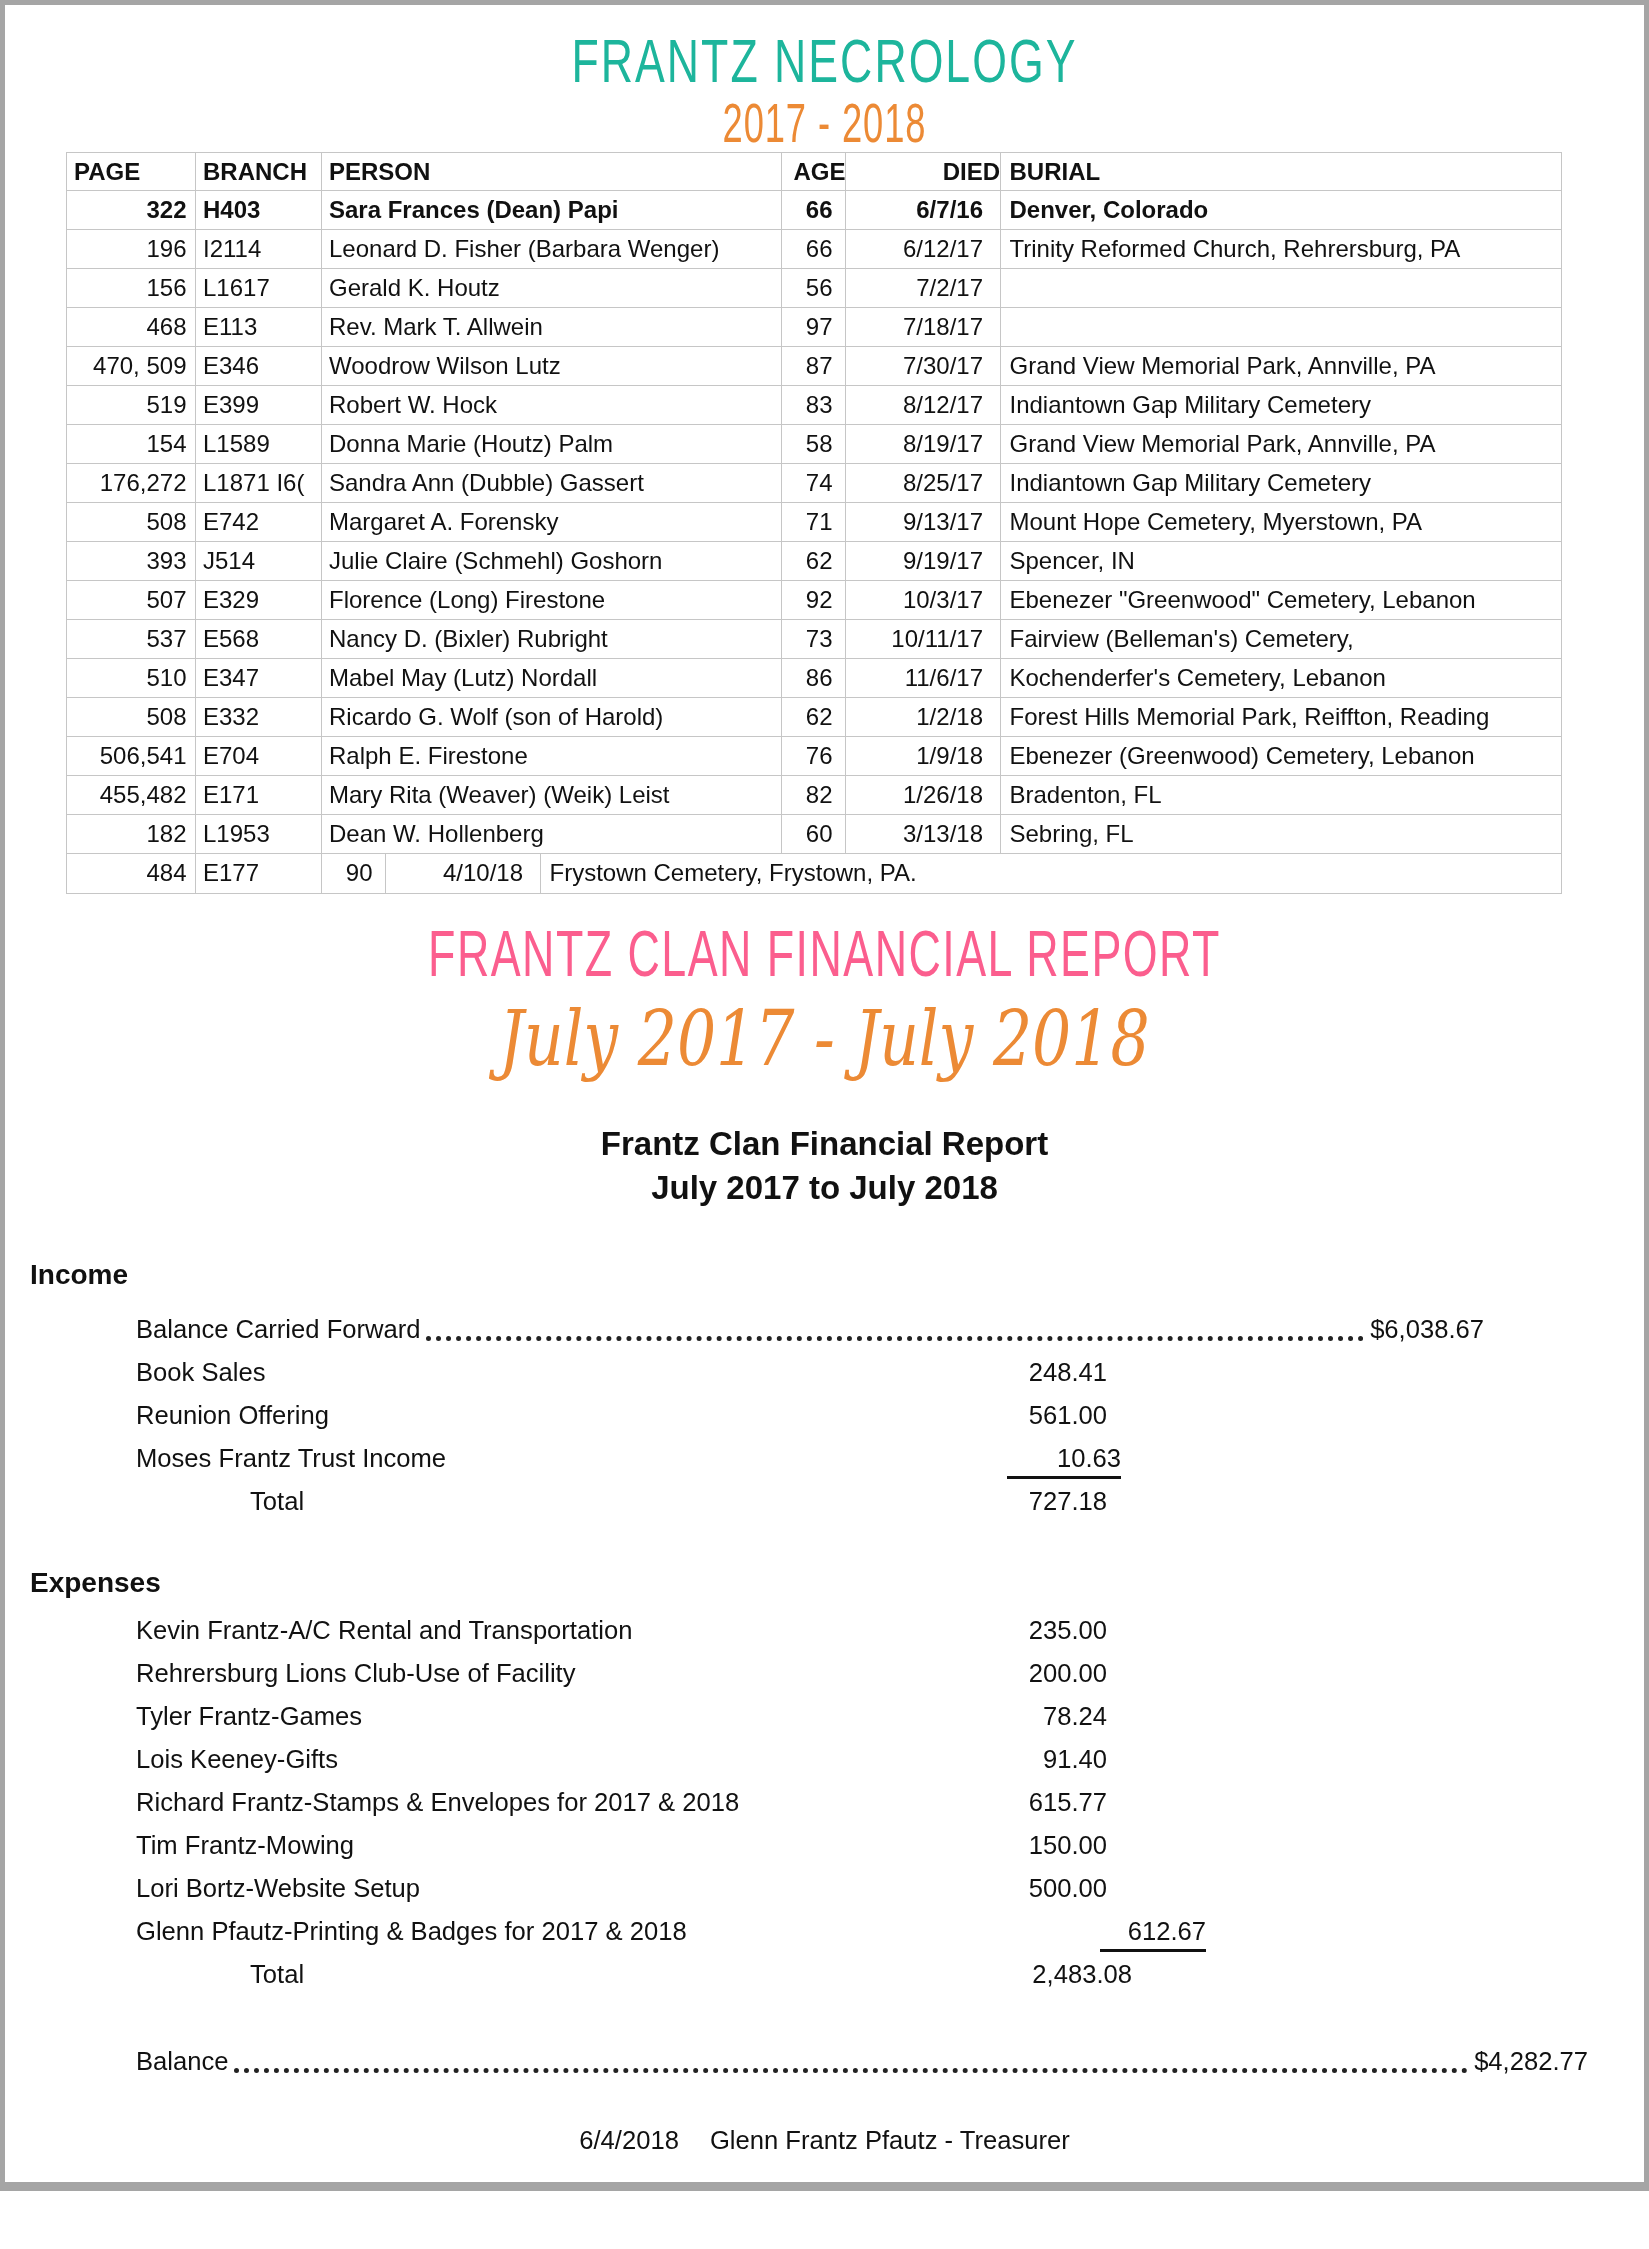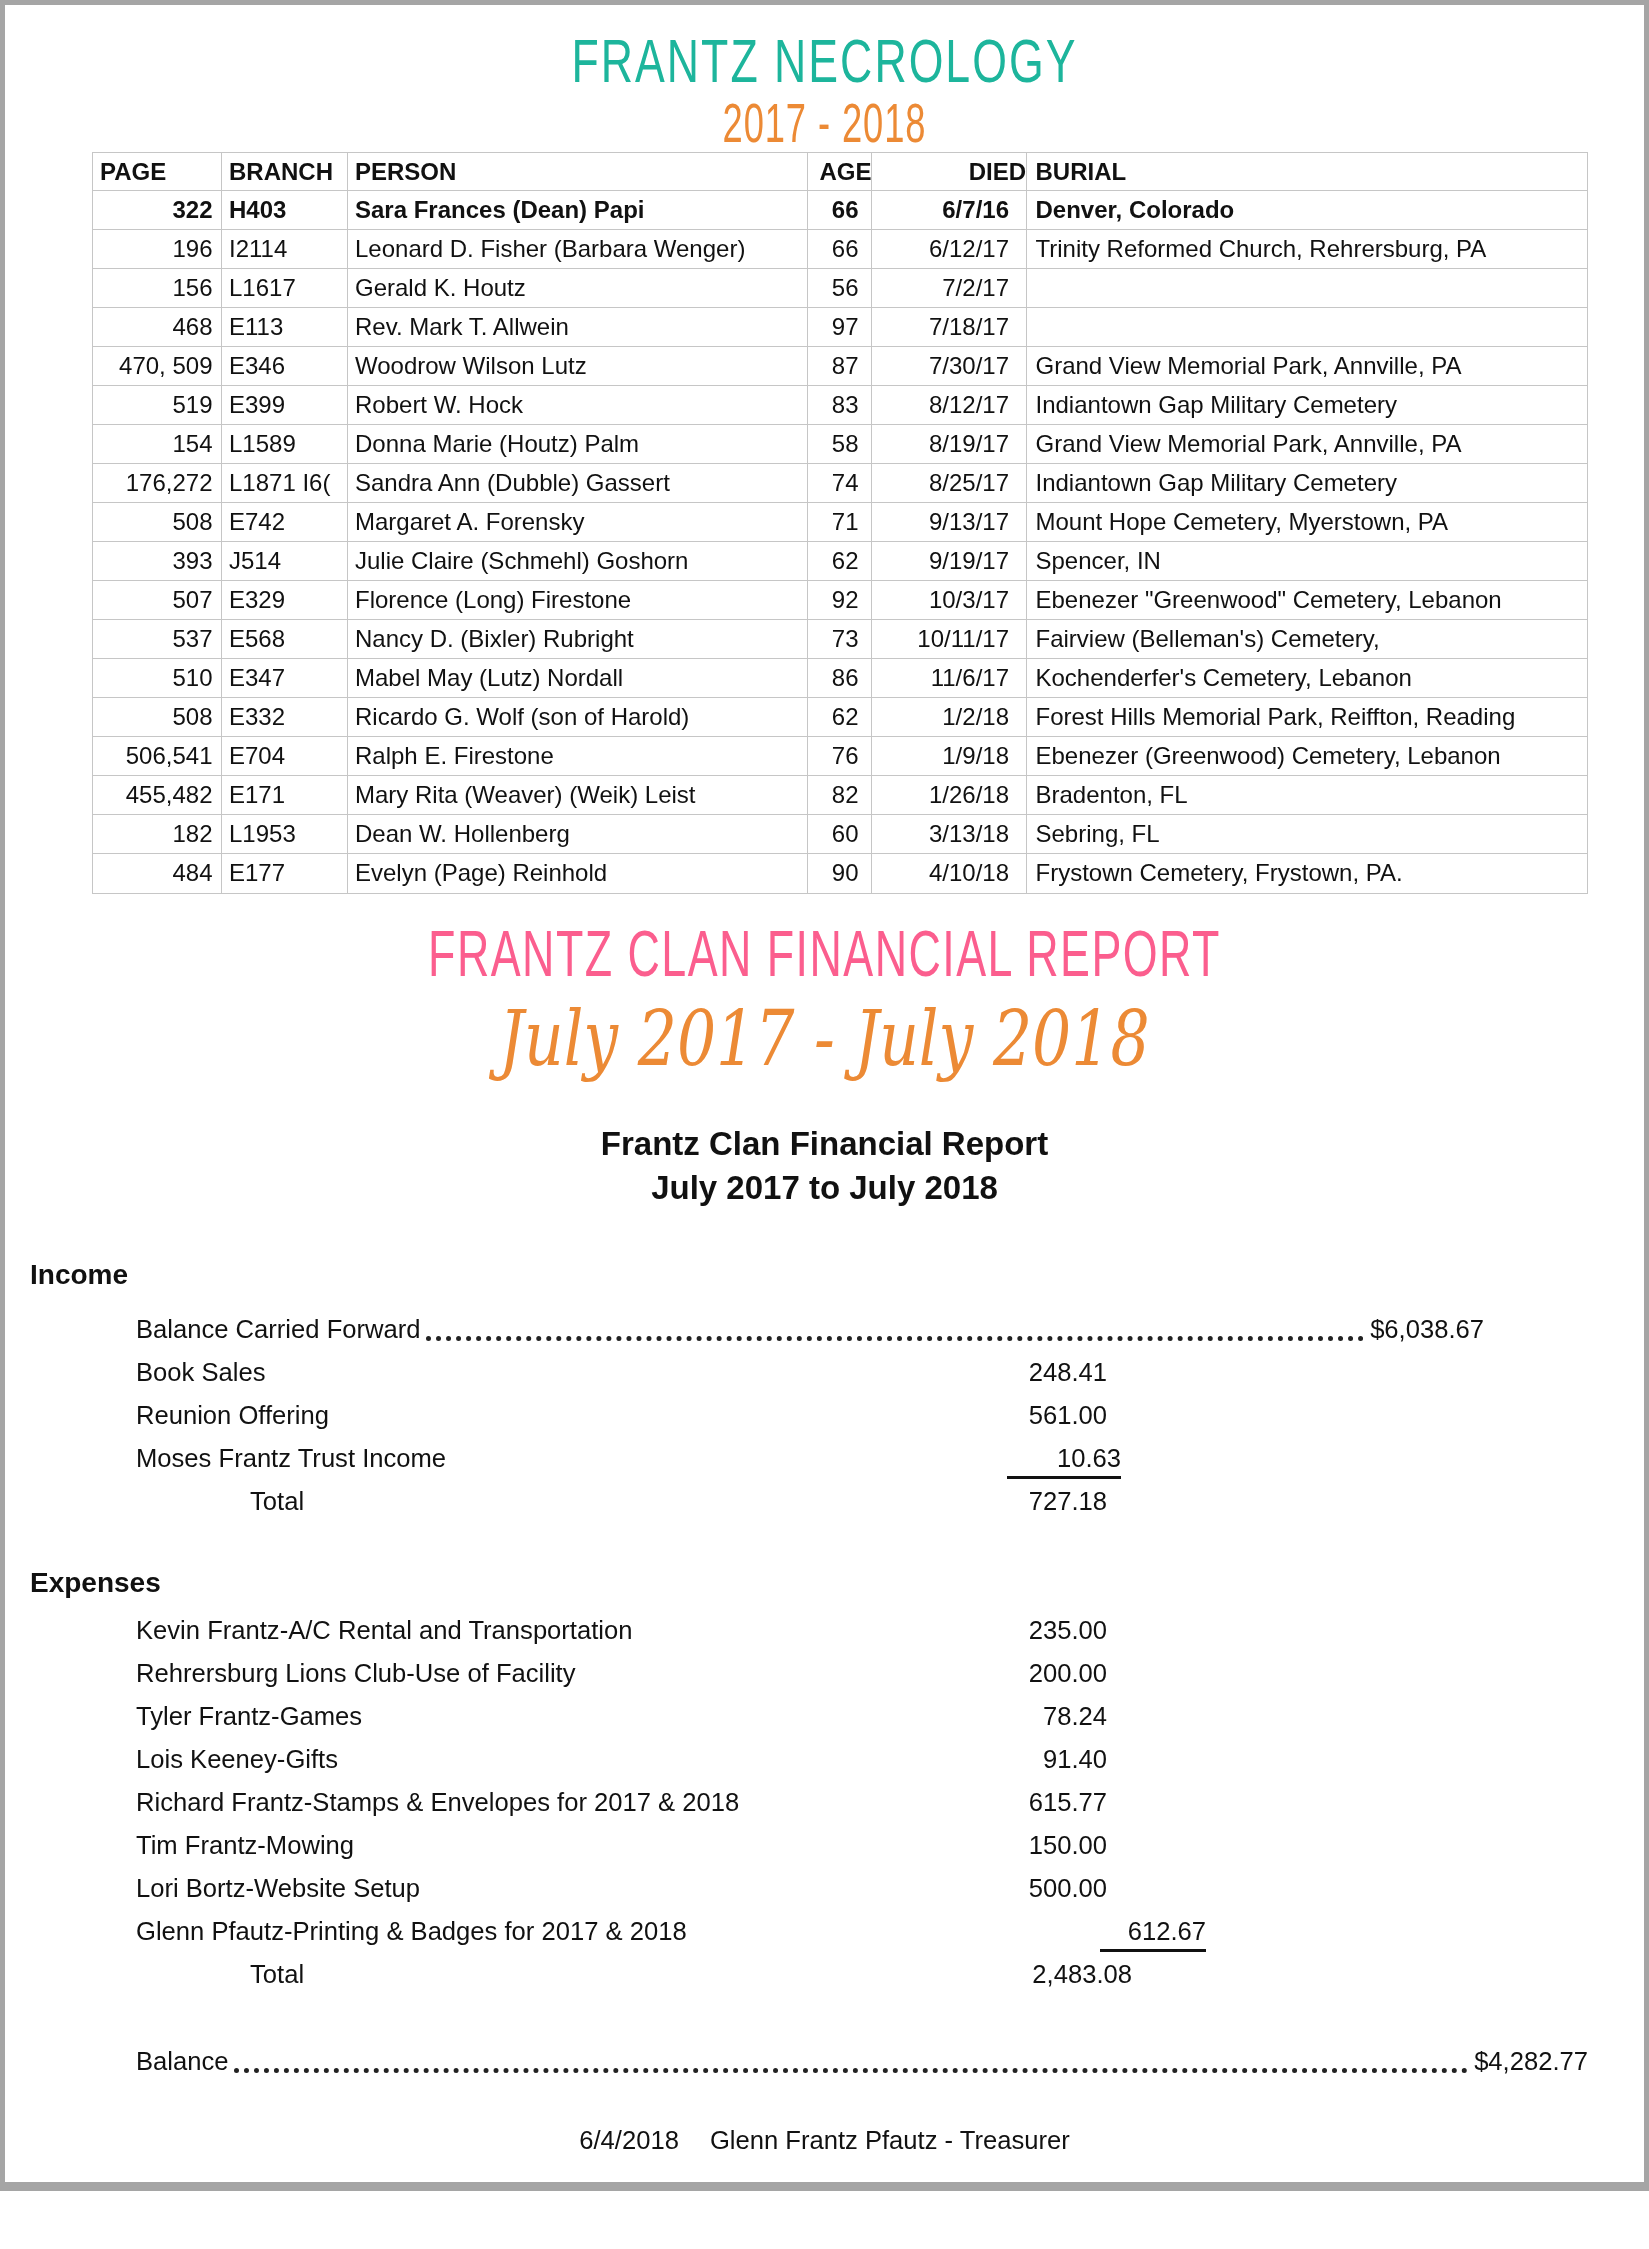--- a/index.html
+++ b/index.html
@@ -16,21 +16,21 @@
   .hand{position:absolute;left:0;right:0;text-align:center;white-space:nowrap;line-height:1.05;}
   #necro-title{top:28px;font-size:62px;letter-spacing:2.8px;color:var(--teal);transform:scaleX(.72);}
   #necro-years{top:95px;font-size:55px;letter-spacing:1.4px;color:var(--orange);transform:scaleX(.66);}
   #fin-title{top:921px;font-size:64px;letter-spacing:2.1px;color:var(--pink);transform:scaleX(.70);}
   #fin-script{top:999px;font-size:77px;color:var(--orange);transform:scaleX(.80);
               font-family:"DejaVu Serif",serif;font-style:italic;}
   #fin-sub1{position:absolute;left:0;right:0;top:1125px;text-align:center;font-size:33px;font-weight:bold;}
   #fin-sub2{position:absolute;left:0;right:0;top:1169px;text-align:center;font-size:33px;font-weight:bold;}
 
   
-  .ntable{position:absolute;left:92px;top:152px;width:1496px;box-sizing:border-box;
+  .ntable{position:absolute;left:66px;top:152px;width:1496px;box-sizing:border-box;
           border:1.4px solid var(--grid);background:#fff;}
   .trow{display:flex;height:39px;box-sizing:border-box;border-bottom:1.4px solid var(--grid);}
   .trow:last-child{border-bottom:none;}
   .trow.thead{height:38px;font-weight:bold;}
   .cell{box-sizing:border-box;border-right:1.4px solid var(--grid);font-size:24px;line-height:37px;
         white-space:nowrap;overflow:hidden;}
   .cell:last-child{border-right:none;}
   .c-page{width:129px;text-align:right;padding-right:8.5px;}
   .c-branch{width:126px;padding-left:7px;}
   .c-person{width:460px;padding-left:7px;}
@@ -239,21 +239,20 @@
           <div class="cell c-branch">L1953</div>
           <div class="cell c-person">Dean W. Hollenberg</div>
           <div class="cell c-age">60</div>
           <div class="cell c-died">3/13/18</div>
           <div class="cell c-burial">Sebring, FL</div>
         </div>
 
         <div class="trow">
           <div class="cell c-page">484</div>
           <div class="cell c-branch">E177</div>
-          <div class="cell c-person">Evelyn (Page) Reinhold</div>
           <div class="cell c-age">90</div>
           <div class="cell c-died">4/10/18</div>
           <div class="cell c-burial">Frystown Cemetery, Frystown, PA.</div>
         </div>
       </div>
   </div>
 
   <div class="hand" id="fin-title">FRANTZ CLAN FINANCIAL REPORT</div>
   <div class="hand" id="fin-script">July 2017 - July 2018</div>
   <div id="fin-sub1">Frantz Clan Financial Report</div>

